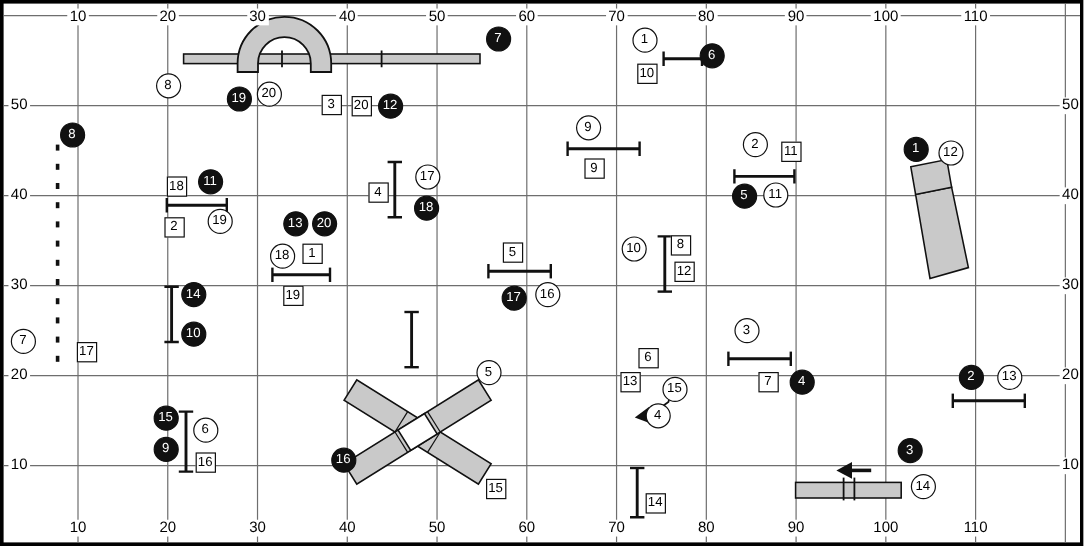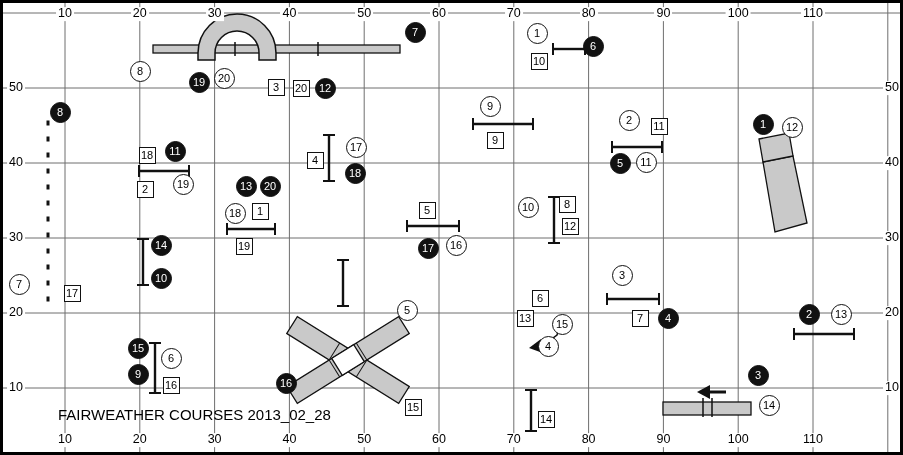--- a/index.html
+++ b/index.html
@@ -266,14 +266,13 @@
       <div class="mk mk-black" style="left: 311.5px; top: 74.5px; width: 21px; height: 21px;">12</div>
       <div class="mk mk-black" style="left: 232.5px; top: 172.5px; width: 21px; height: 21px;">13</div>
       <div class="mk mk-black" style="left: 147.5px; top: 231.5px; width: 21px; height: 21px;">14</div>
       <div class="mk mk-black" style="left: 124.5px; top: 334.5px; width: 21px; height: 21px;">15</div>
       <div class="mk mk-black" style="left: 272.5px; top: 369.5px; width: 21px; height: 21px;">16</div>
       <div class="mk mk-black" style="left: 414.5px; top: 234.5px; width: 21px; height: 21px;">17</div>
       <div class="mk mk-black" style="left: 341.5px; top: 159.5px; width: 21px; height: 21px;">18</div>
       <div class="mk mk-black" style="left: 185.5px; top: 68.5px; width: 21px; height: 21px;">19</div>
       <div class="mk mk-black" style="left: 256.5px; top: 172.5px; width: 21px; height: 21px;">20</div>
     </div>
-  <div class="map-title">FAIRWEATHER COURSES 2013_02_28</div>
 </div>
 
 </body></html>

